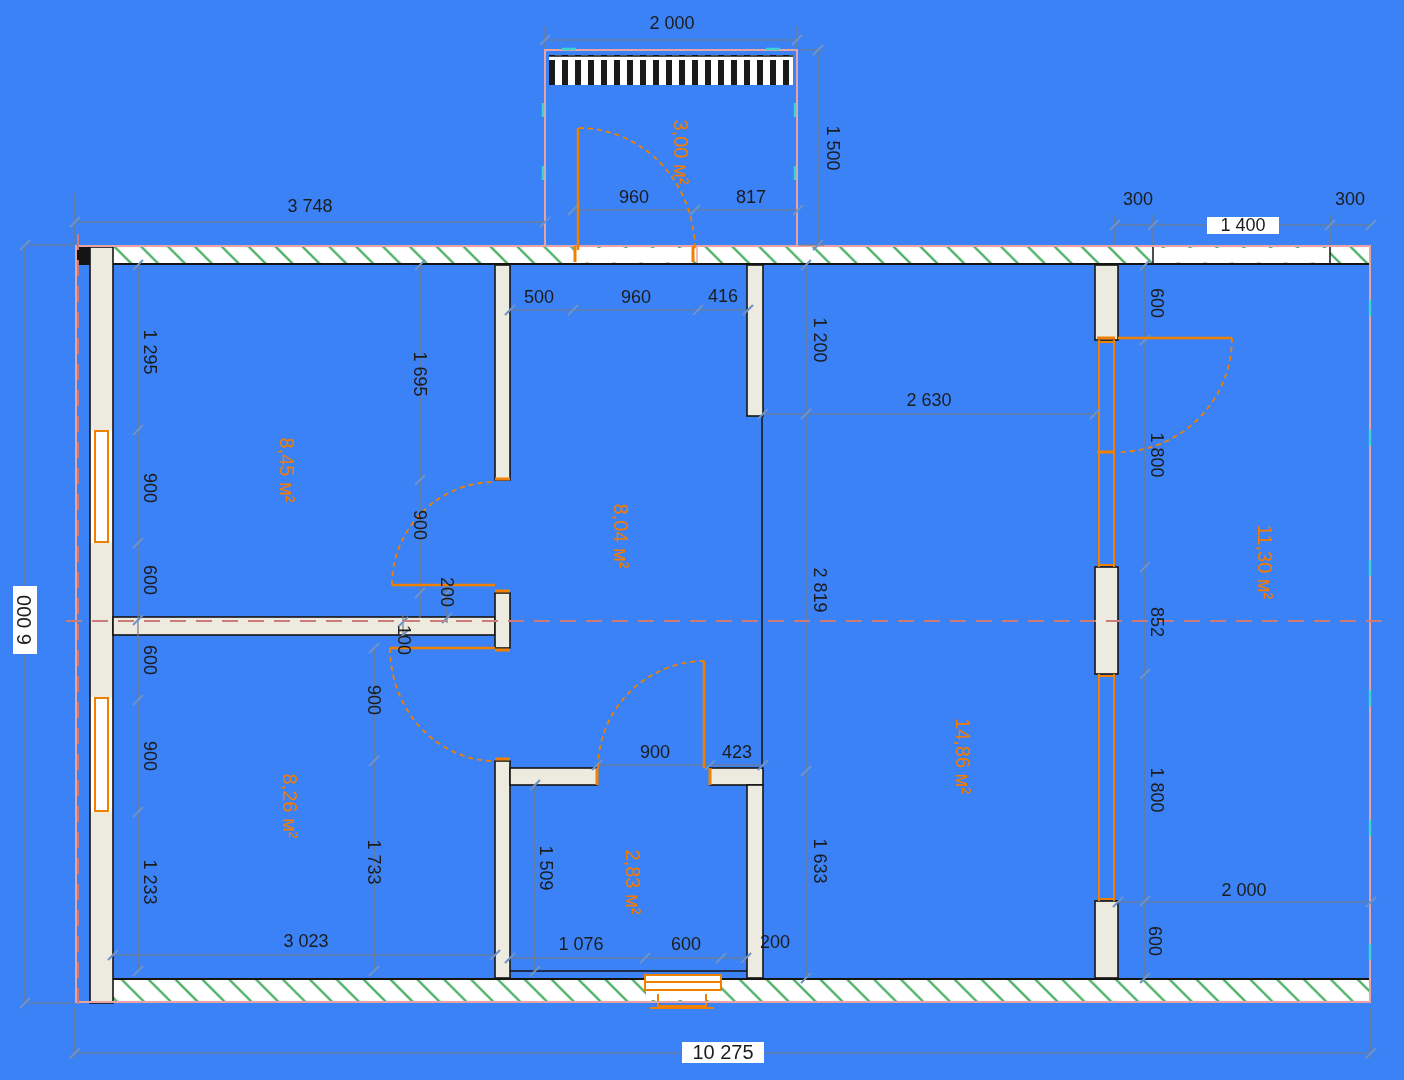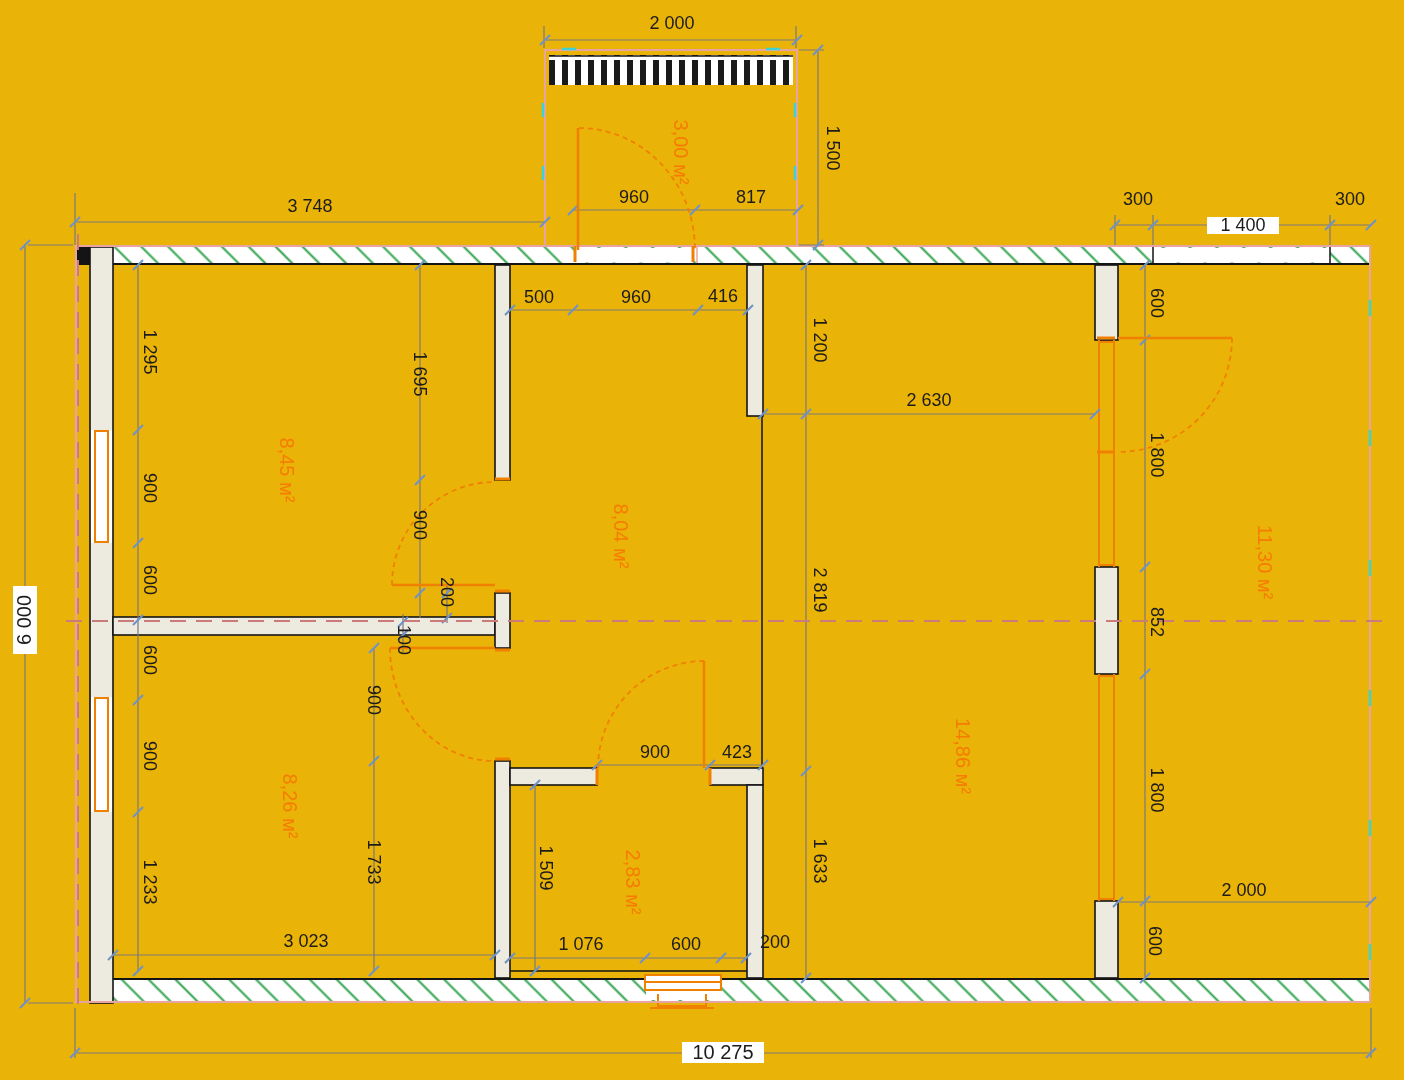--- a/index.html
+++ b/index.html
@@ -1,16 +1,16 @@
 <!DOCTYPE html>
 <html><head>
 <meta charset="utf-8">
 <style>
   html,body{margin:0;padding:0;background:#fff;}
-  .stage{position:relative;width:1404px;height:1080px;background:#eab308;overflow:hidden;}
+  .stage{position:relative;width:1404px;height:1080px;background:#3b82f6;overflow:hidden;}
   svg{display:block;}
   .dim{font-family:"Liberation Sans",sans-serif;font-size:18px;fill:#1c1c1c;}
   .dim.big{font-size:20px;}
   .area{font-family:"Liberation Sans",sans-serif;font-size:20px;fill:#f57c00;}
   text{text-anchor:middle;}
 </style>
 </head>
 <body>
 
 <div class="stage">

